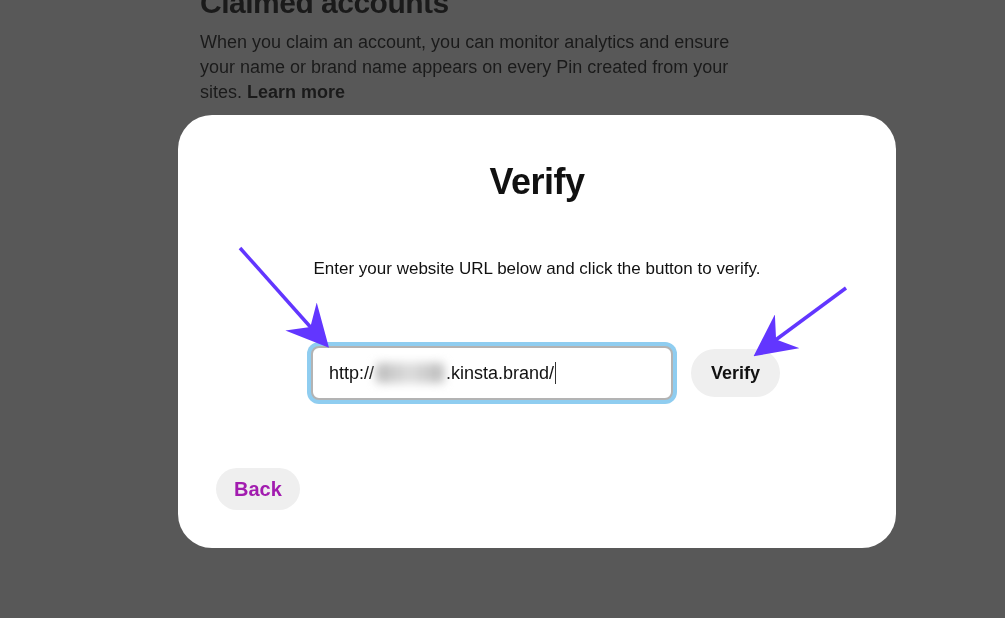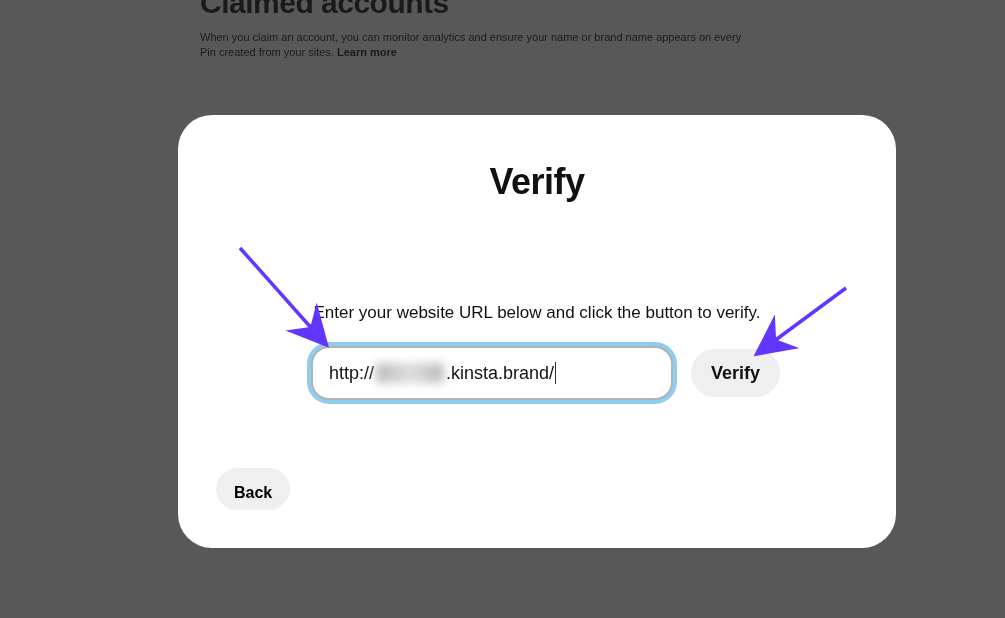--- a/index.html
+++ b/index.html
@@ -33,21 +33,21 @@
       left: 200px; top: -14px; width: 560px;
       color: #111;
     }
     .bg-heading {
       font-size: 30px;
       font-weight: 800;
       margin-bottom: 10px;
       letter-spacing: -0.5px;
     }
     .bg-desc {
-      font-size: 11px;
+      font-size: 18px;
       line-height: 1.4;
       color: #111;
     }
     .bg-desc .learn-more {
       font-weight: 700;
       color: #111;
     }
 
     
     .overlay {
@@ -71,36 +71,36 @@
       text-align: center;
       font-size: 36px;
       font-weight: 800;
       letter-spacing: -0.5px;
       margin-top: 6px;
       color: #111;
     }
     .modal-instruction {
       text-align: center;
       font-size: 17px;
-      margin-top: 100px;
+      margin-top: 56px;
       color: #111;
     }
 
     .input-row {
       position: absolute;
       left: 311px; top: 346px;
       display: flex;
       align-items: center;
       gap: 18px;
     }
     .url-input {
       width: 362px;
       height: 54px;
       border: 2px solid #b3b3b3;
-      border-radius: 18px;
+      border-radius: 8px;
       padding: 0 16px;
       font-size: 18px;
       color: #111;
       outline: none;
       box-shadow: 0 0 0 4px #8fcdf0;
       display: flex;
       align-items: center;
       background: #fff;
     }
     .url-input .blur {
@@ -128,27 +128,27 @@
       font-size: 18px;
       font-weight: 700;
       color: #111;
       cursor: pointer;
     }
     
     .modal .back-btn-inner {
       position: absolute;
       left: 38px; bottom: 38px;
       height: 42px;
-      padding: 16px 18px;
+      padding: 10px 18px;
       border: none;
       border-radius: 22px;
       background: #efefef;
-      font-size: 16px;
+      font-size: 20px;
       font-weight: 700;
-      color: #000000;
+      color: #a21caf;
       cursor: pointer;
     }
 
     
     .arrow {
       position: absolute;
       pointer-events: none;
     }
   </style>
 </head>

